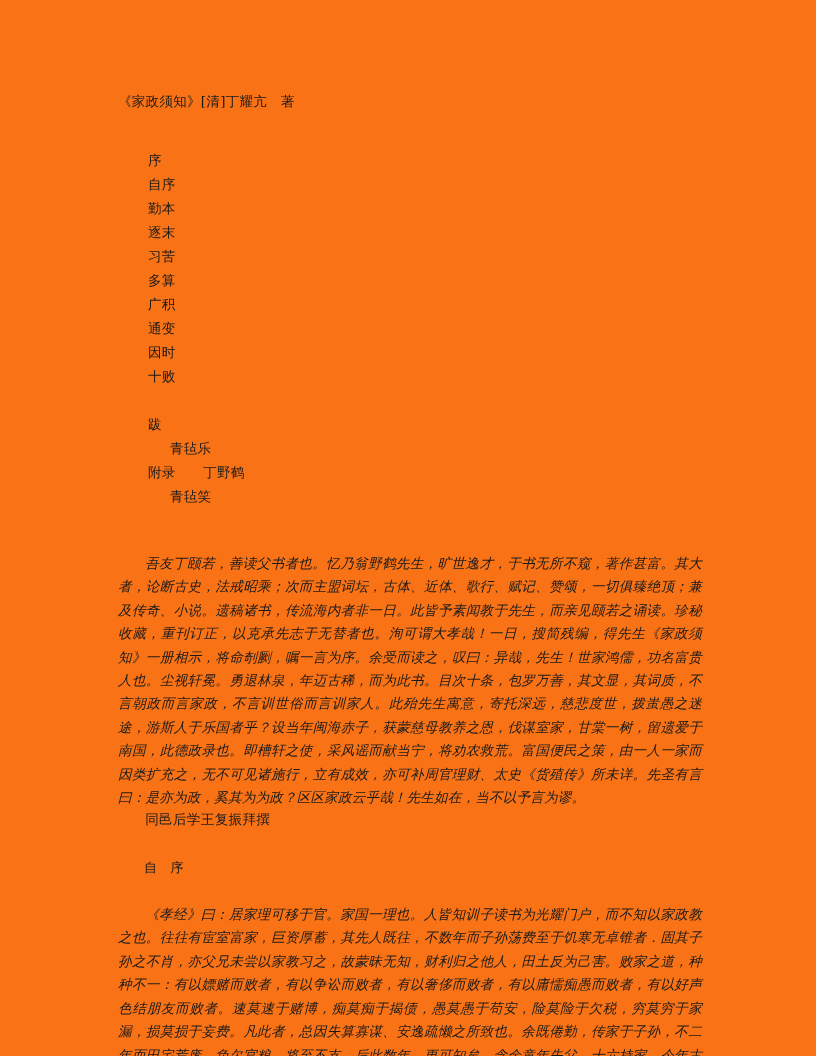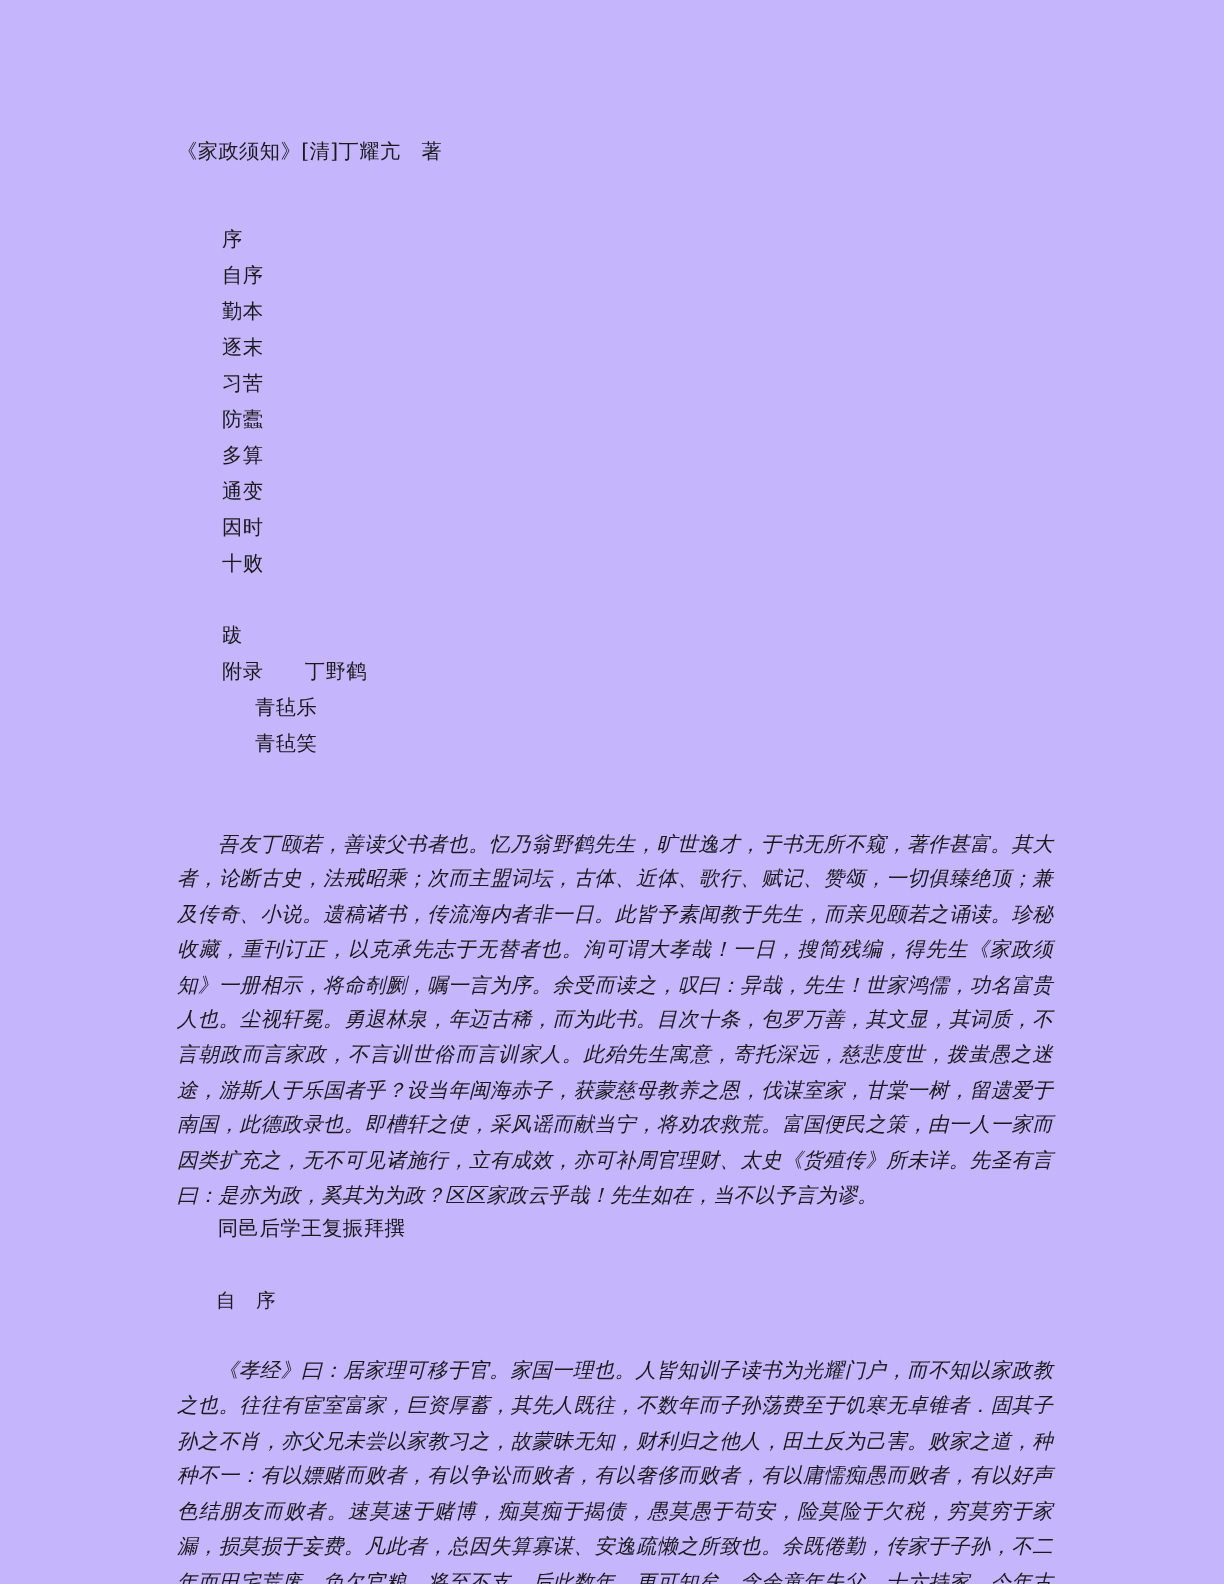--- a/index.html
+++ b/index.html
@@ -4,21 +4,21 @@
 <style>
   html, body {
     margin: 0;
     padding: 0;
     background: #ffffff;
   }
   .page {
     position: relative;
     width: 816px;
     height: 1056px;
-    background: #c4b5fd;
+    background: #f97316;
     margin: 0 auto;
     overflow: hidden;
     font-family: "DejaVu Serif", "Liberation Serif", serif;
     color: #1a1a1a;
     box-sizing: border-box;
   }
   .content {
     position: absolute;
     left: 118px;
     top: 90px;
@@ -94,29 +94,29 @@
   <div class="content">
 
     <div class="doc-title">《家政须知》[清]丁耀亢　著</div>
 
     <div class="toc">
       <div class="toc-item">序</div>
       <div class="toc-item">自序</div>
       <div class="toc-item">勤本</div>
       <div class="toc-item">逐末</div>
       <div class="toc-item">习苦</div>
-      <div class="toc-item">防蠹</div>
       <div class="toc-item">多算</div>
+      <div class="toc-item">广积</div>
       <div class="toc-item">通变</div>
       <div class="toc-item">因时</div>
       <div class="toc-item">十败</div>
       <div class="toc-gap"></div>
       <div class="toc-item">跋</div>
+      <div class="toc-item indent-sub">青毡乐</div>
       <div class="toc-item">附录　　丁野鹤</div>
-      <div class="toc-item indent-sub">青毡乐</div>
       <div class="toc-item indent-sub">青毡笑</div>
     </div>
 
     <div class="body-block">
 
       <p class="para">吾友丁颐若，善读父书者也。忆乃翁野鹤先生，旷世逸才，于书无所不窥，著作甚富。其大者，论断古史，法戒昭乘；次而主盟词坛，古体、近体、歌行、赋记、赞颂，一切俱臻绝顶；兼及传奇、小说。遗稿诸书，传流海内者非一日。此皆予素闻教于先生，而亲见颐若之诵读。珍秘收藏，重刊订正，以克承先志于无替者也。洵可谓大孝哉！一日，搜简残编，得先生《家政须知》一册相示，将命剞劂，嘱一言为序。余受而读之，叹曰：异哉，先生！世家鸿儒，功名富贵人也。尘视轩冕。勇退林泉，年迈古稀，而为此书。目次十条，包罗万善，其文显，其词质，不言朝政而言家政，不言训世俗而言训家人。此殆先生寓意，寄托深远，慈悲度世，拨蚩愚之迷途，游斯人于乐国者乎？设当年闽海赤子，获蒙慈母教养之恩，伐谋室家，甘棠一树，留遗爱于南国，此德政录也。即槽轩之使，采风谣而献当宁，将劝农救荒。富国便民之策，由一人一家而因类扩充之，无不可见诸施行，立有成效，亦可补周官理财、太史《货殖传》所未详。先圣有言曰：是亦为政，奚其为为政？区区家政云乎哉！先生如在，当不以予言为谬。</p>
 
       <p class="signature">同邑后学王复振拜撰</p>
 
       <div class="spacer-line"></div>

